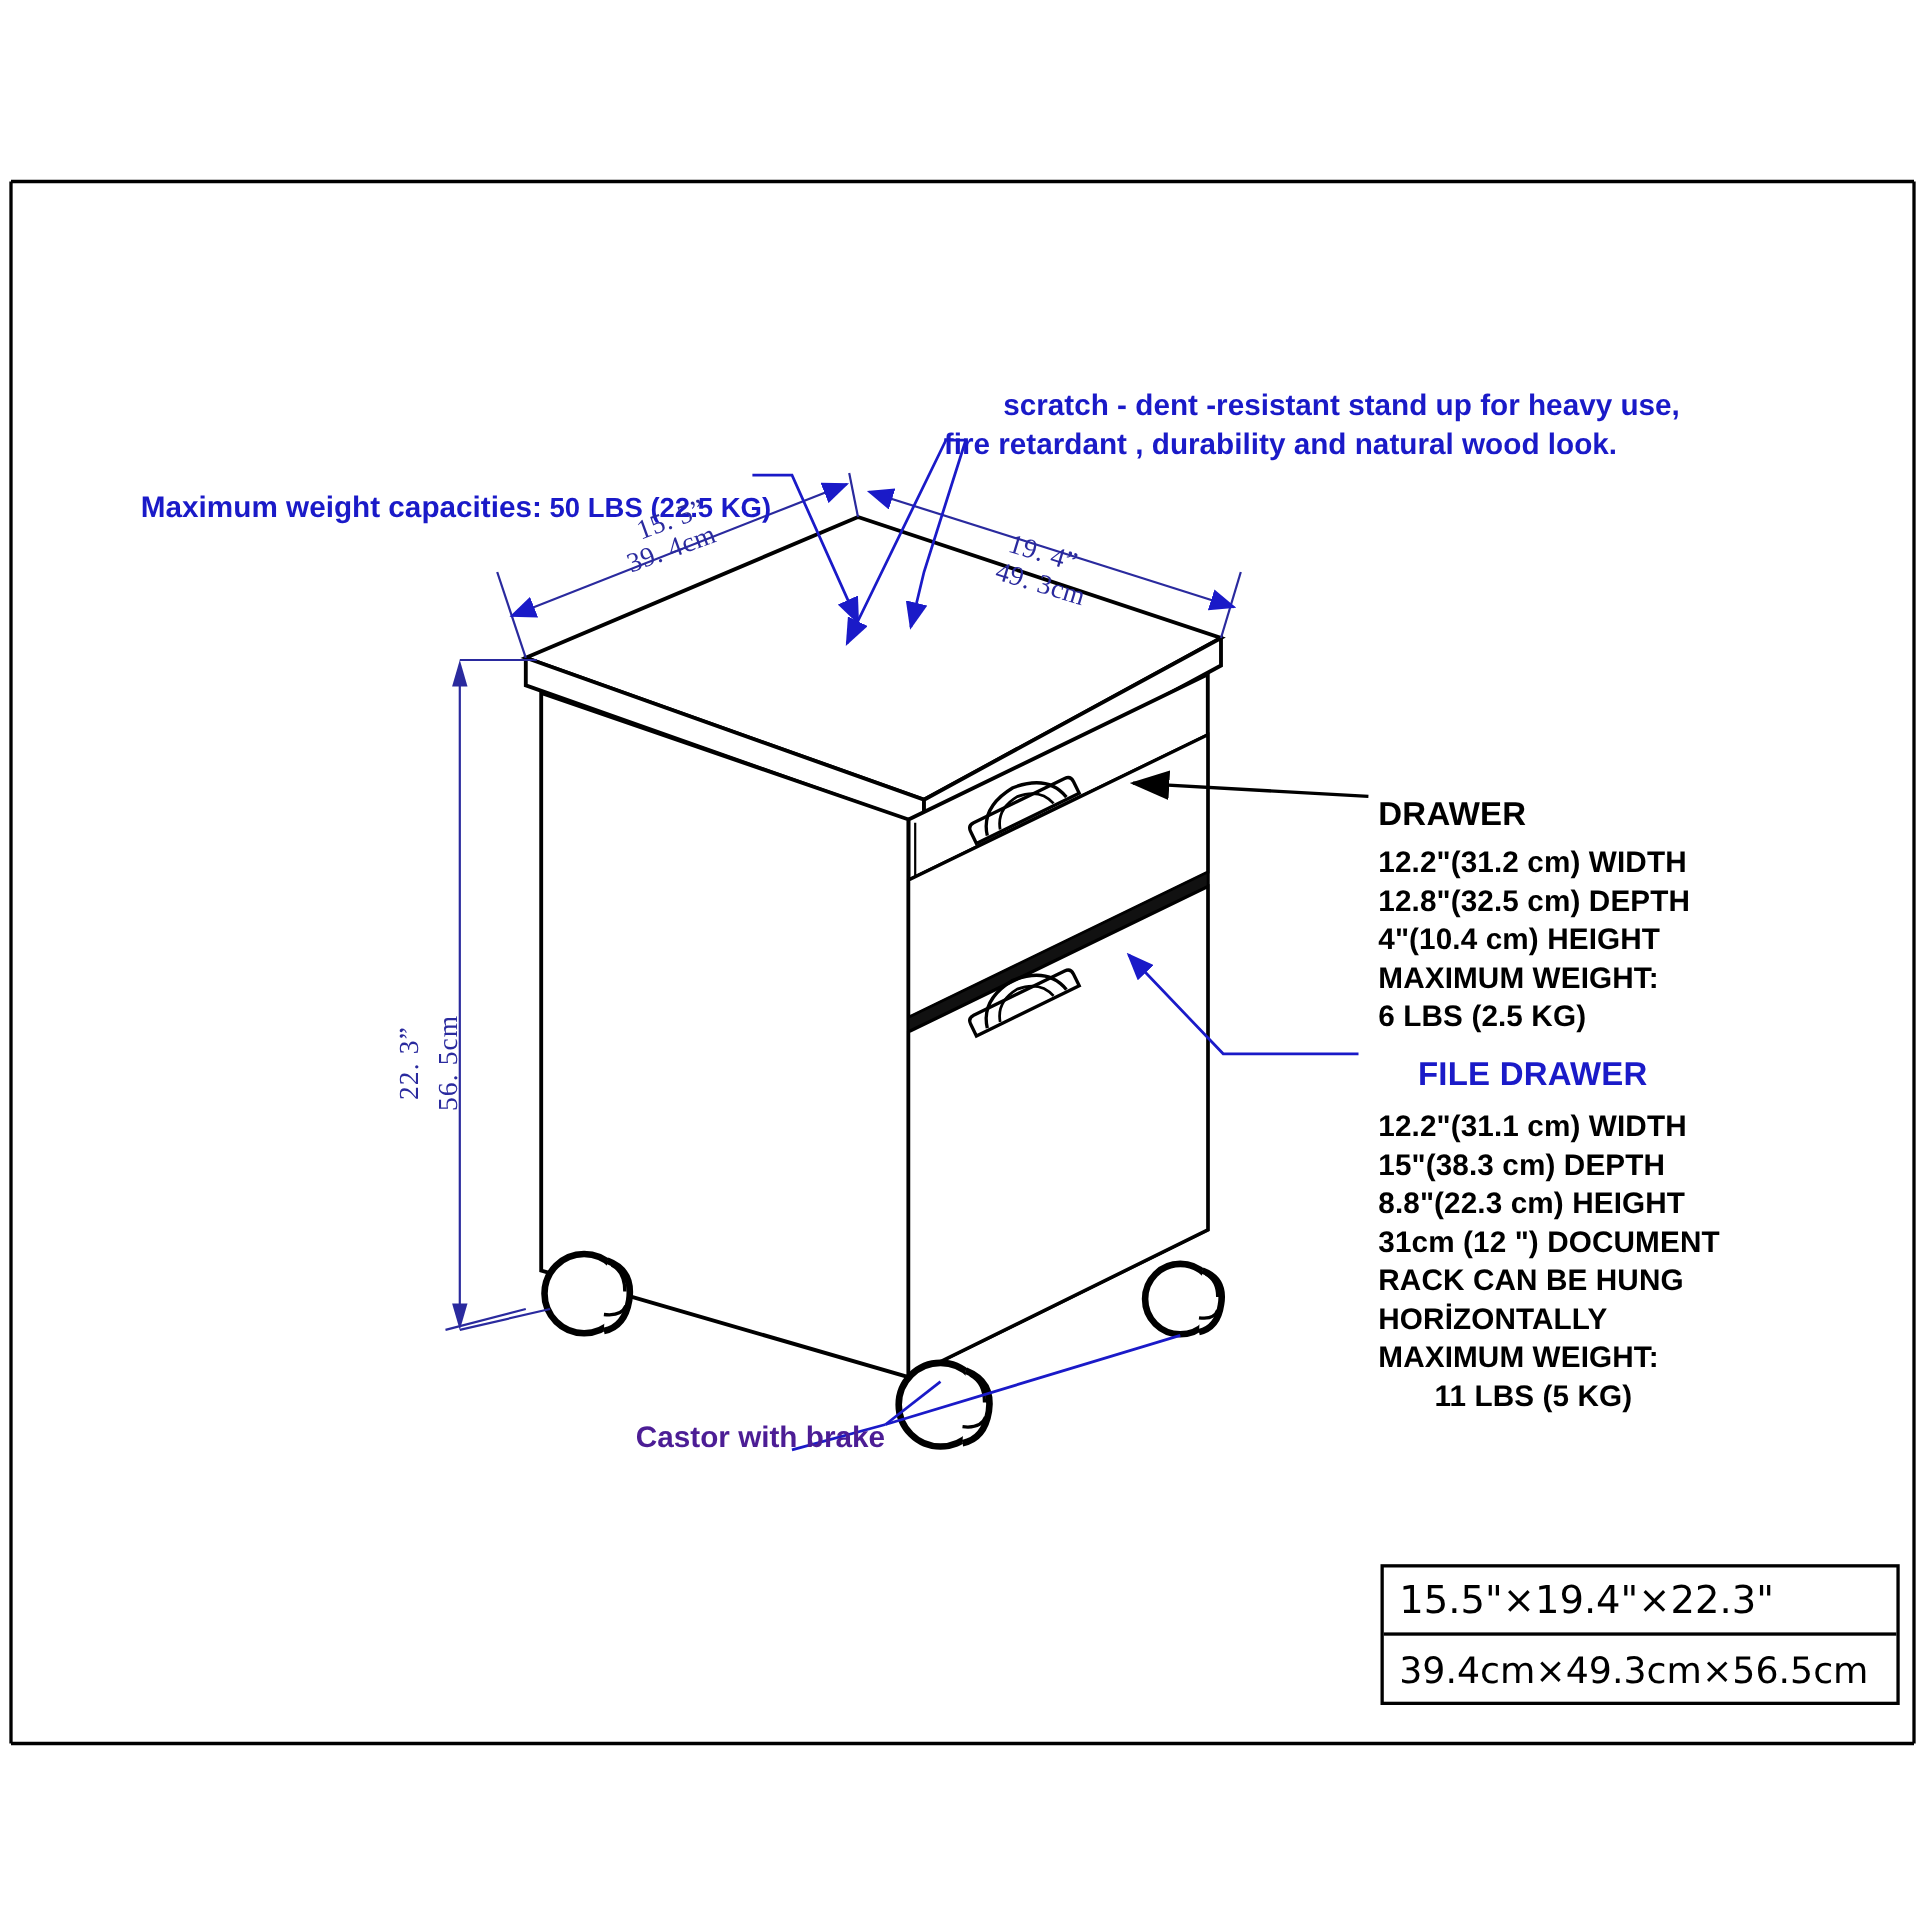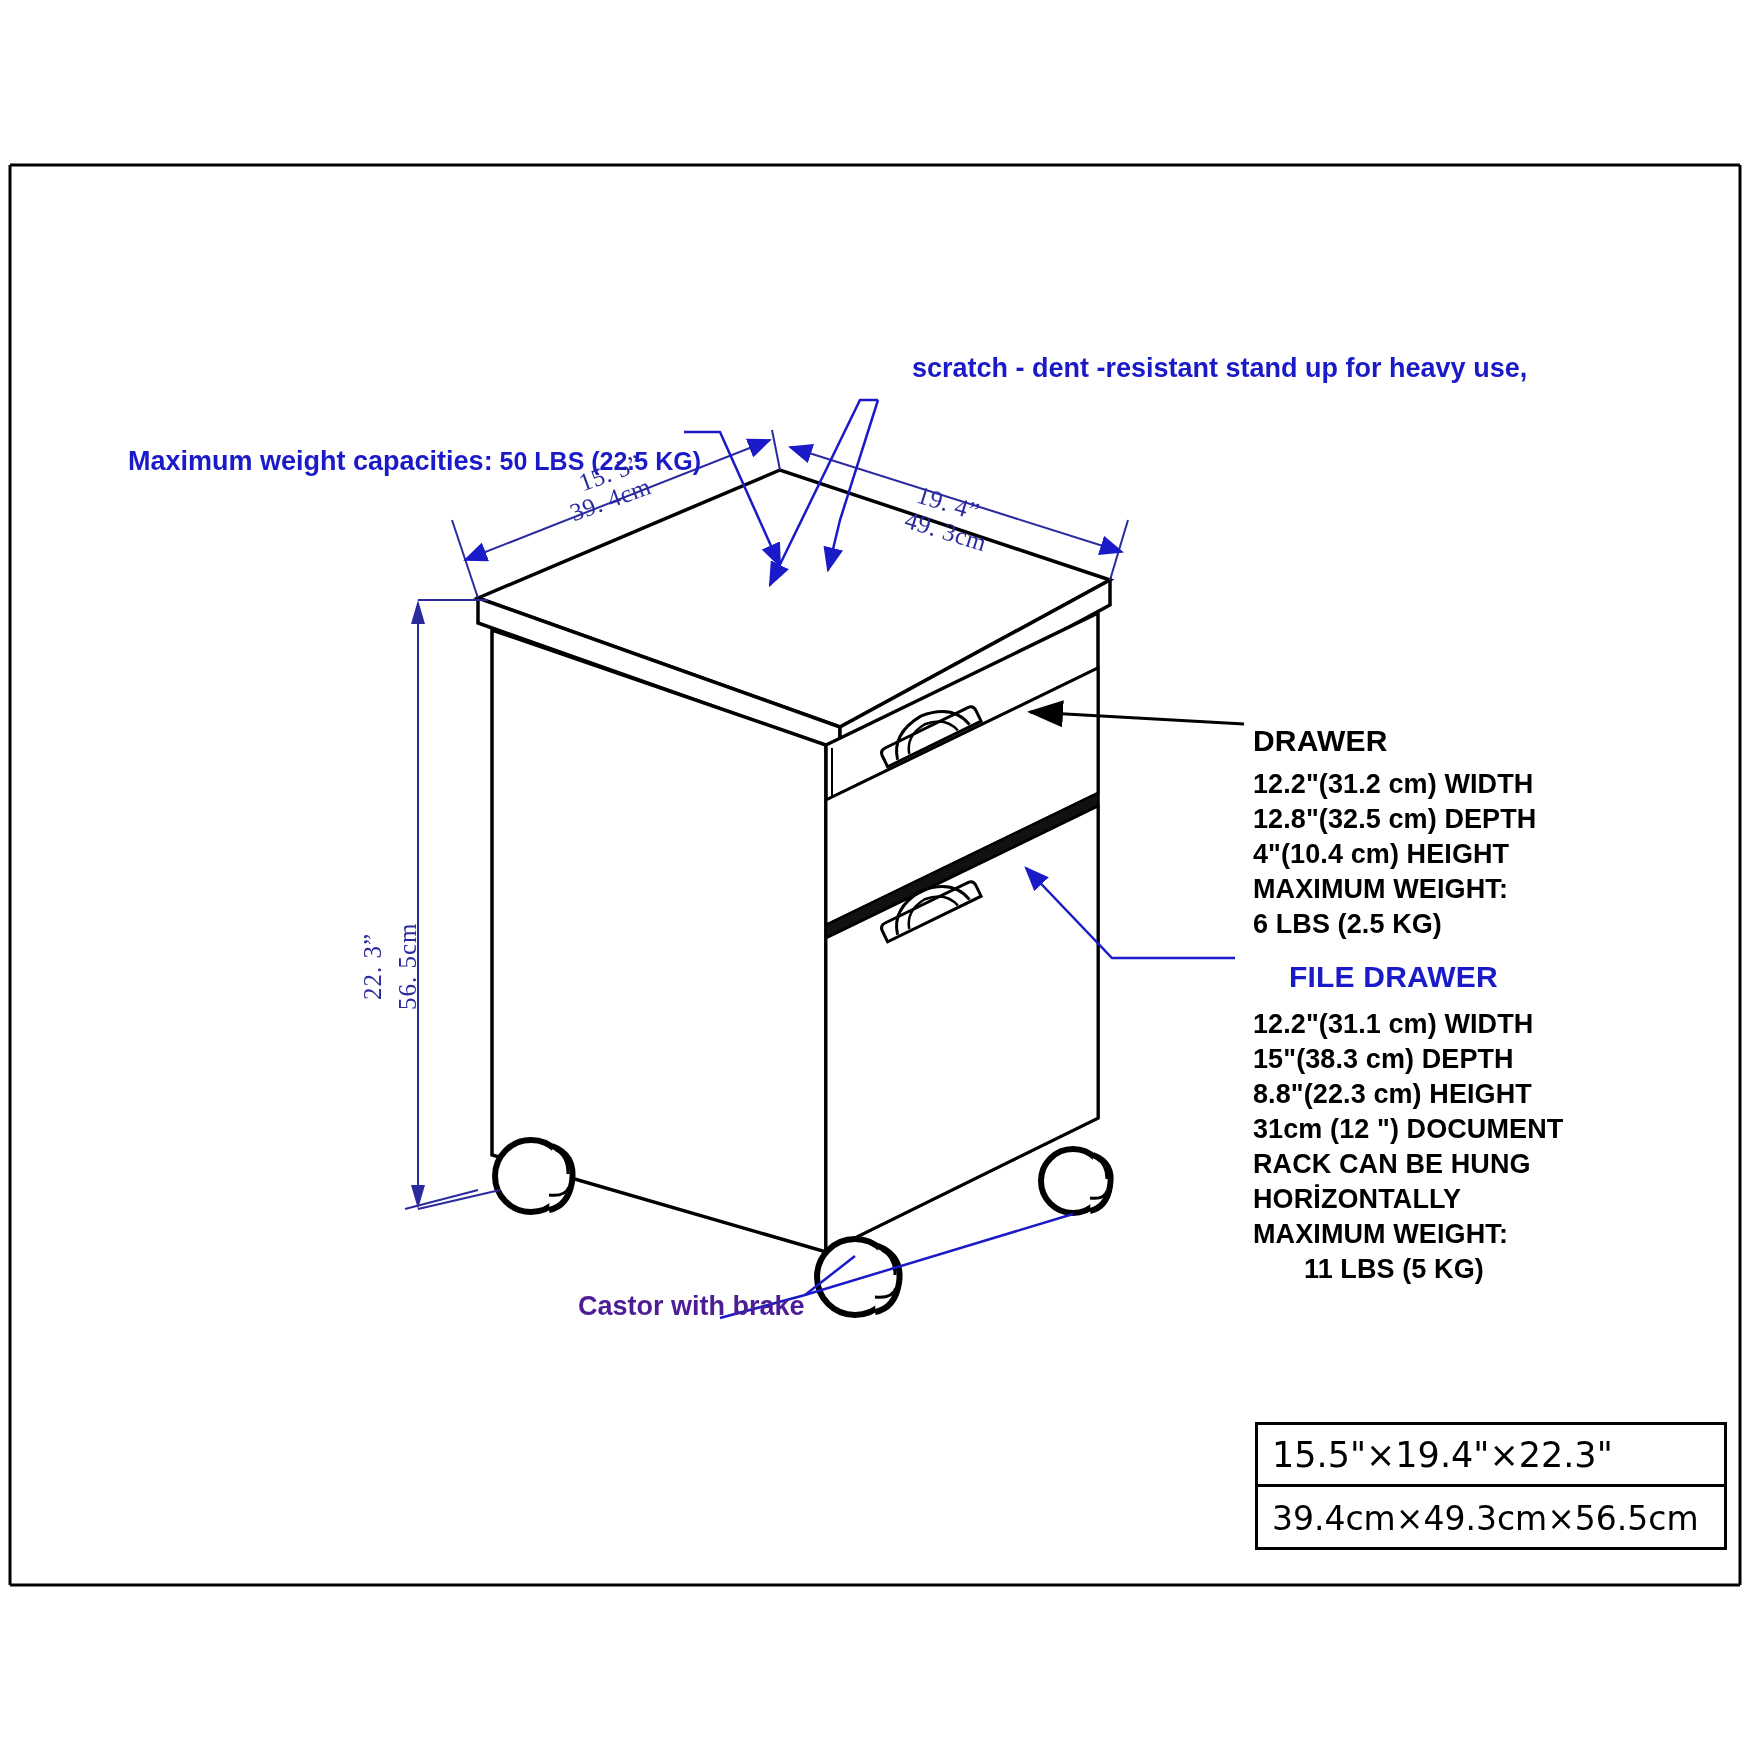--- a/index.html
+++ b/index.html
@@ -234,20 +234,21 @@
       <path d="M 805,1295 L 1073,1214" fill="none" stroke="#1a1ac8" stroke-width="2.5"></path>
       <path d="M 805,1295 L 720,1318" fill="none" stroke="#1a1ac8" stroke-width="2.5"></path>
     </g>
   </svg>
 
   <div class="txt annot-maxweight-a" style="left:98px; top:414px;">
     <span>Maximum weight capacities:</span><span style="font-size:25px;">&nbsp;</span><span class="annot-maxweight-b">50 LBS (22.5 KG)</span>
   </div>
 
   <div class="txt annot-top" style="left:889px; top:353px;margin-left:23px;">scratch - dent -resistant stand up for heavy use,</div>
+  <div class="txt annot-top" style="left:858px; top:389px;">fire retardant , durability and natural wood look.</div>
 
   <div class="txt dim-serif" style="left:575px; top:470px; transform:rotate(-20deg); transform-origin:left top;">15. 5”</div>
   <div class="txt dim-serif" style="left:566px; top:500px; transform:rotate(-20deg); transform-origin:left top;">39. 4cm</div>
 
   <div class="txt dim-serif" style="left:922px; top:480px; transform:rotate(17deg); transform-origin:left top;">19. 4”</div>
   <div class="txt dim-serif" style="left:910px; top:505px; transform:rotate(17deg); transform-origin:left top;">49. 3cm</div>
 
   <div class="txt dim-rot rot90" style="left:358px; top:1000px;">22. 3”</div>
   <div class="txt dim-rot rot90" style="left:393px; top:1010px;">56. 5cm</div>
 

